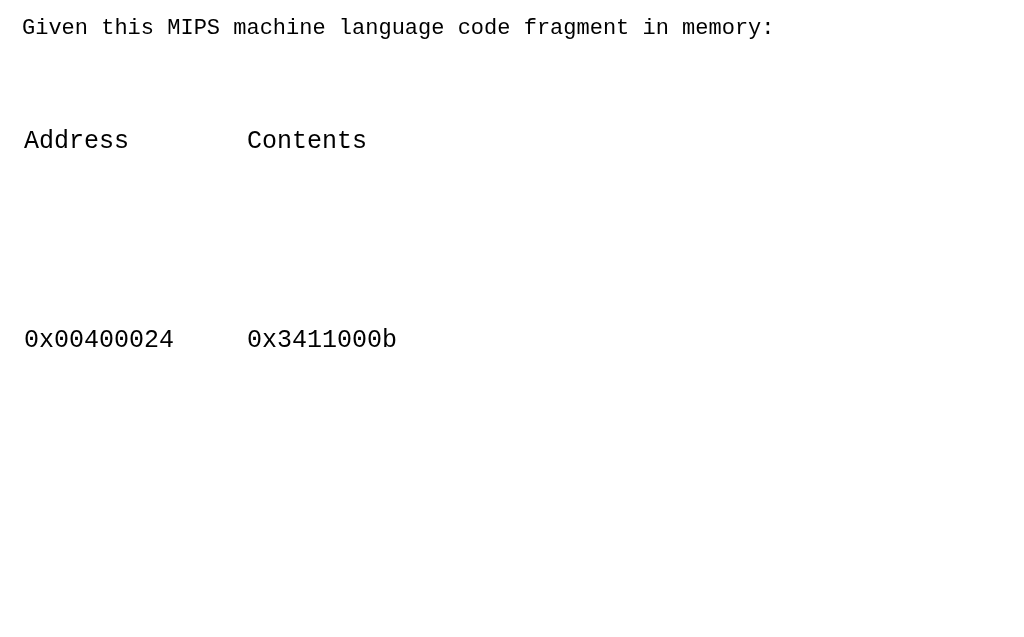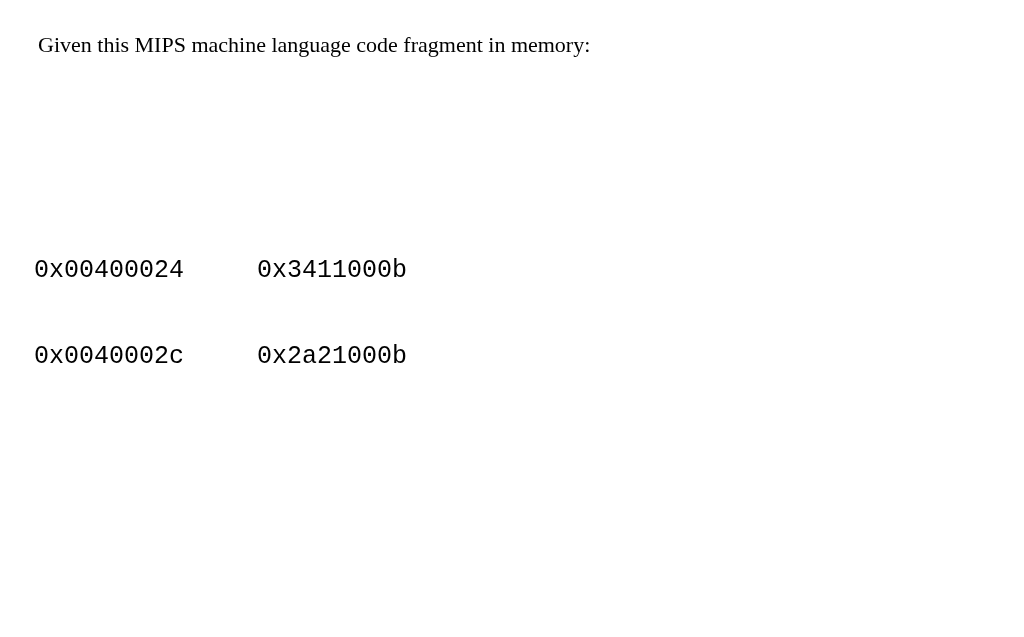--- a/index.html
+++ b/index.html
@@ -18,60 +18,60 @@
     padding: 14px 28px 0 22px;
   }
   .prose {
     margin: 0;
     font-family: "Liberation Serif", serif;
     font-size: 22px;
     line-height: 30px;
     color: #000000;
   }
   .title {
-    margin: 16px;
+    margin: 0;
+    font-family: Liberation Mono, monospace;
   }
   .code-block {
     margin: 27px 0 0 2px;
     font-family: "Liberation Mono", "DejaVu Sans Mono", monospace;
     font-size: 25px;
     line-height: 28.4px;
     color: #000000;
     white-space: pre;
   }
   .code-header {
     display: block;
   }
   .code-rows {
     margin-top: 28.4px;
   }
   .code-row {
     display: block;
-    margin-left: 10px;
   }
   .col-address {
     display: inline-block;
     width: 223px;
   }
   .col-contents {
     display: inline-block;
   }
 </style>
 </head>
 <body>
 
 <div class="doc">
 
   <p class="prose title">Given this MIPS machine language code fragment in memory:</p>
 
   <div class="code-block">
+    <span class="code-header"><span class="col-address">Address</span><span class="col-contents">Contents</span></span>
 
     <div class="code-rows">
       <span class="code-row"><span class="col-address">0x00400024</span><span class="col-contents">0x3411000b</span></span>
-      <span class="code-row"><span class="col-address">0x0040002c</span><span class="col-contents">0x2a21000b</span></span>
       
       
       
       
       
       
     </div>
   </div>
 
 </div>

